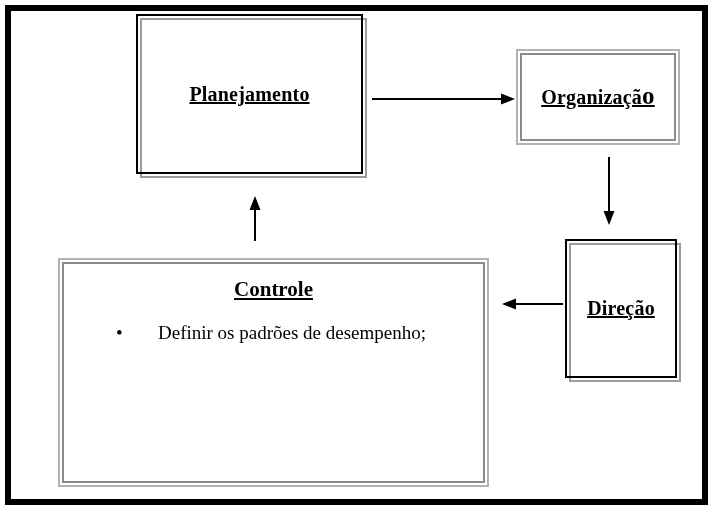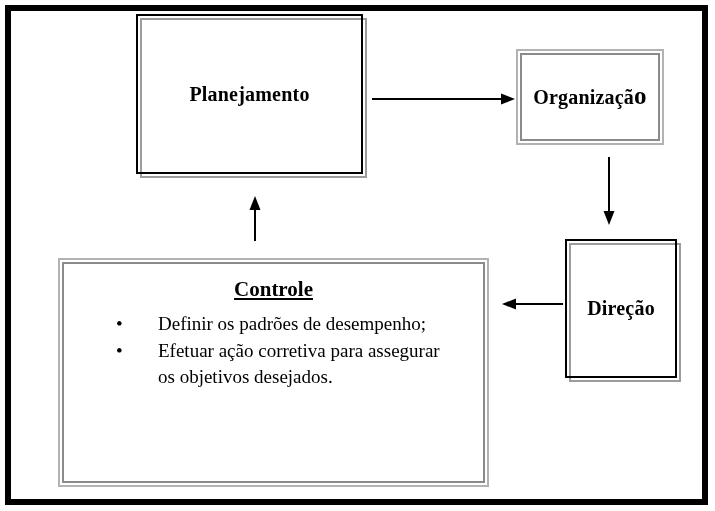--- a/index.html
+++ b/index.html
@@ -15,35 +15,35 @@
   .sbox { position:absolute; }
   .sbox .shadow { position:absolute; top:4px; left:4px; right:-4px; bottom:-4px;
                   border:2px solid #9c9c9c; }
   .sbox .face { position:absolute; inset:0; border:2px solid #000;
                 display:flex; align-items:center; justify-content:center; }
 
   
   .dbox { position:absolute; border:2px solid #b2b2b2; }
   .dbox .inner { position:absolute; inset:2px; border:2px solid #8a8a8a; }
 
-  .box-label { font-weight:bold; font-size:20px; letter-spacing:0.2px; }
+  .box-label { font-weight:bold; font-size:20px; letter-spacing:0.2px;text-decoration:underline; }
   .big-o { font-size:25px; line-height:20px; }
 
   .pos-planejamento { left:136px; top:14px;  width:227px; height:160px; }
-  .pos-organizacao  { left:516px; top:49px;  width:148px; height:96px; }
+  .pos-organizacao  { left:516px; top:49px;  width:164px; height:96px; }
   .pos-direcao      { left:565px; top:239px; width:112px; height:139px; }
   .pos-controle     { left:58px;  top:258px; width:431px; height:229px; }
 
   .org-center { position:absolute; inset:0; display:flex; align-items:center;
                 justify-content:center; }
 
   .controle-content { position:absolute; inset:0; padding-top:13px; }
   .controle-title { display:block; text-align:center; font-weight:bold;
                     font-size:21px; text-decoration:underline; }
-  .bullets { list-style:none; margin-top:9px; padding-left:52px; }
+  .bullets { list-style:none; margin-top:18px; padding-left:52px; }
   .bullets li { display:flex; font-size:19px; line-height:26.5px; }
   .b-marker { width:42px; flex:0 0 42px; }
   .b-marker::before { content:"•"; }
   .b-text { width:295px; }
 
   .arrows { position:absolute; left:0; top:0; width:715px; height:511px;
             pointer-events:none; }
 </style>
 </head>
 <body>
@@ -76,24 +76,20 @@
 
   <div class="dbox pos-controle">
     <div class="inner">
       <div class="controle-content">
         <span class="controle-title">Controle</span>
         <ul class="bullets">
           <li>
             <span class="b-marker"></span>
             <span class="b-text">Definir os padrões de desempenho;</span>
           </li>
-          <li>
-            <span class="b-marker"></span>
-            <span class="b-text">Efetuar ação corretiva para assegurar os objetivos desejados.</span>
-          </li>
         </ul>
       </div>
     </div>
   </div>
 
   <svg class="arrows" viewBox="0 0 715 511" xmlns="http://www.w3.org/2000/svg">
     <g>
       <line x1="372" y1="99" x2="502" y2="99" stroke="#000" stroke-width="2"></line>
       <polygon points="501,93.5 515,99 501,104.5" fill="#000"></polygon>
     </g>

